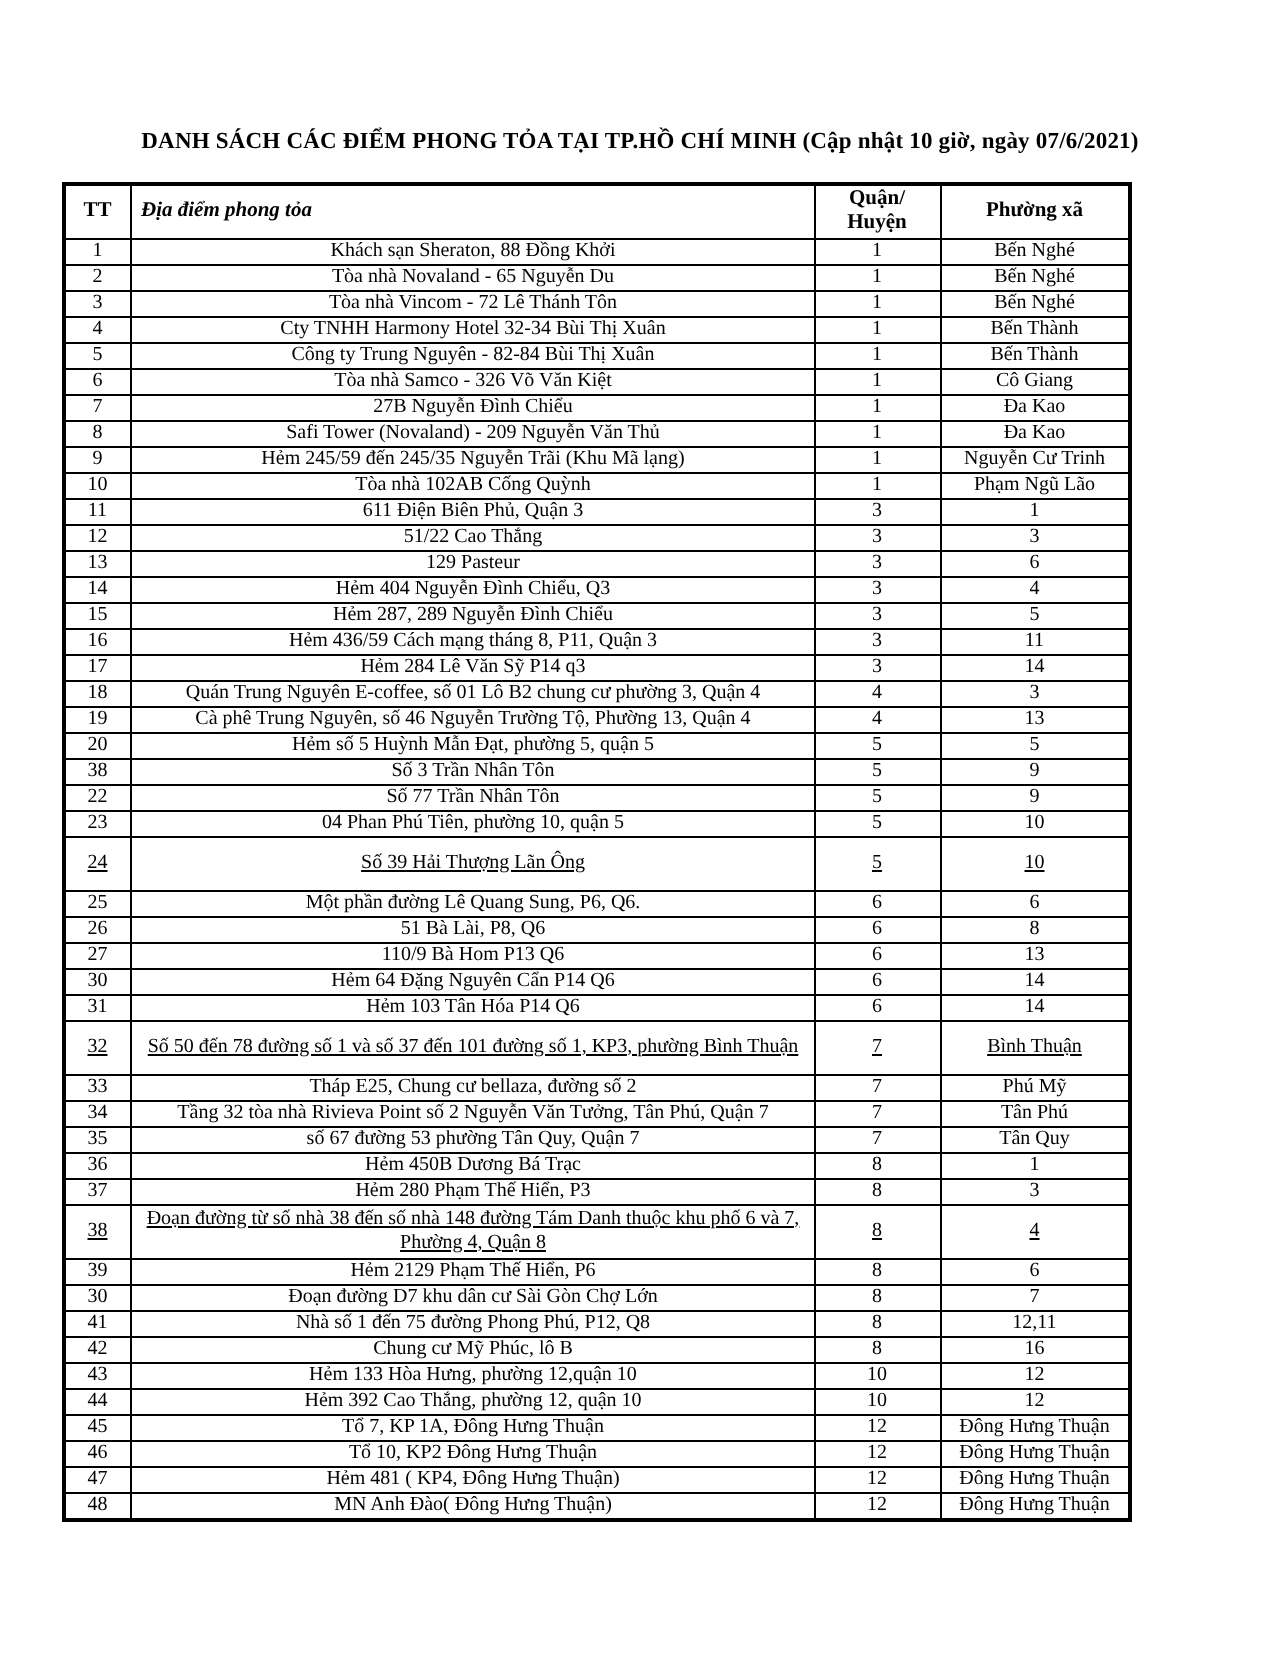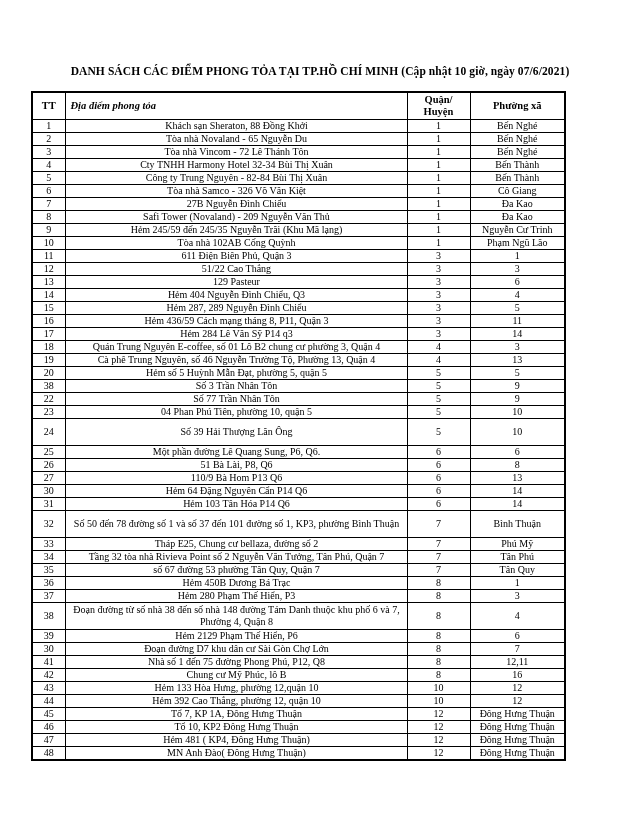--- a/index.html
+++ b/index.html
@@ -51,21 +51,21 @@
     word-wrap: break-word;
   }
   .tbl thead th {
     font-weight: bold;
     height: 27px;
     font-size: 10.5px;
     text-align: center;
   }
   .tbl thead th.h-addr { text-align: left; padding-left: 5px; font-style: italic; }
   .tbl tbody tr { height: 13px; }
-  .tbl tbody tr.tall { height: 27px; }
+  .tbl tbody tr.tall { height: 27px; text-decoration: underline; }
   .tbl td.cell-tt, .tbl td.cell-district, .tbl td.cell-ward { text-align: center; }
   .tbl td.cell-addr { text-align: center; padding-left: 4px; }
 </style>
 </head>
 <body>
 
 <div class="page">
   <div class="doc-title">DANH SÁCH CÁC ĐIỂM PHONG TỎA TẠI TP.HỒ CHÍ MINH (Cập nhật 10 giờ, ngày 07/6/2021)</div>
 
   <table class="tbl">

